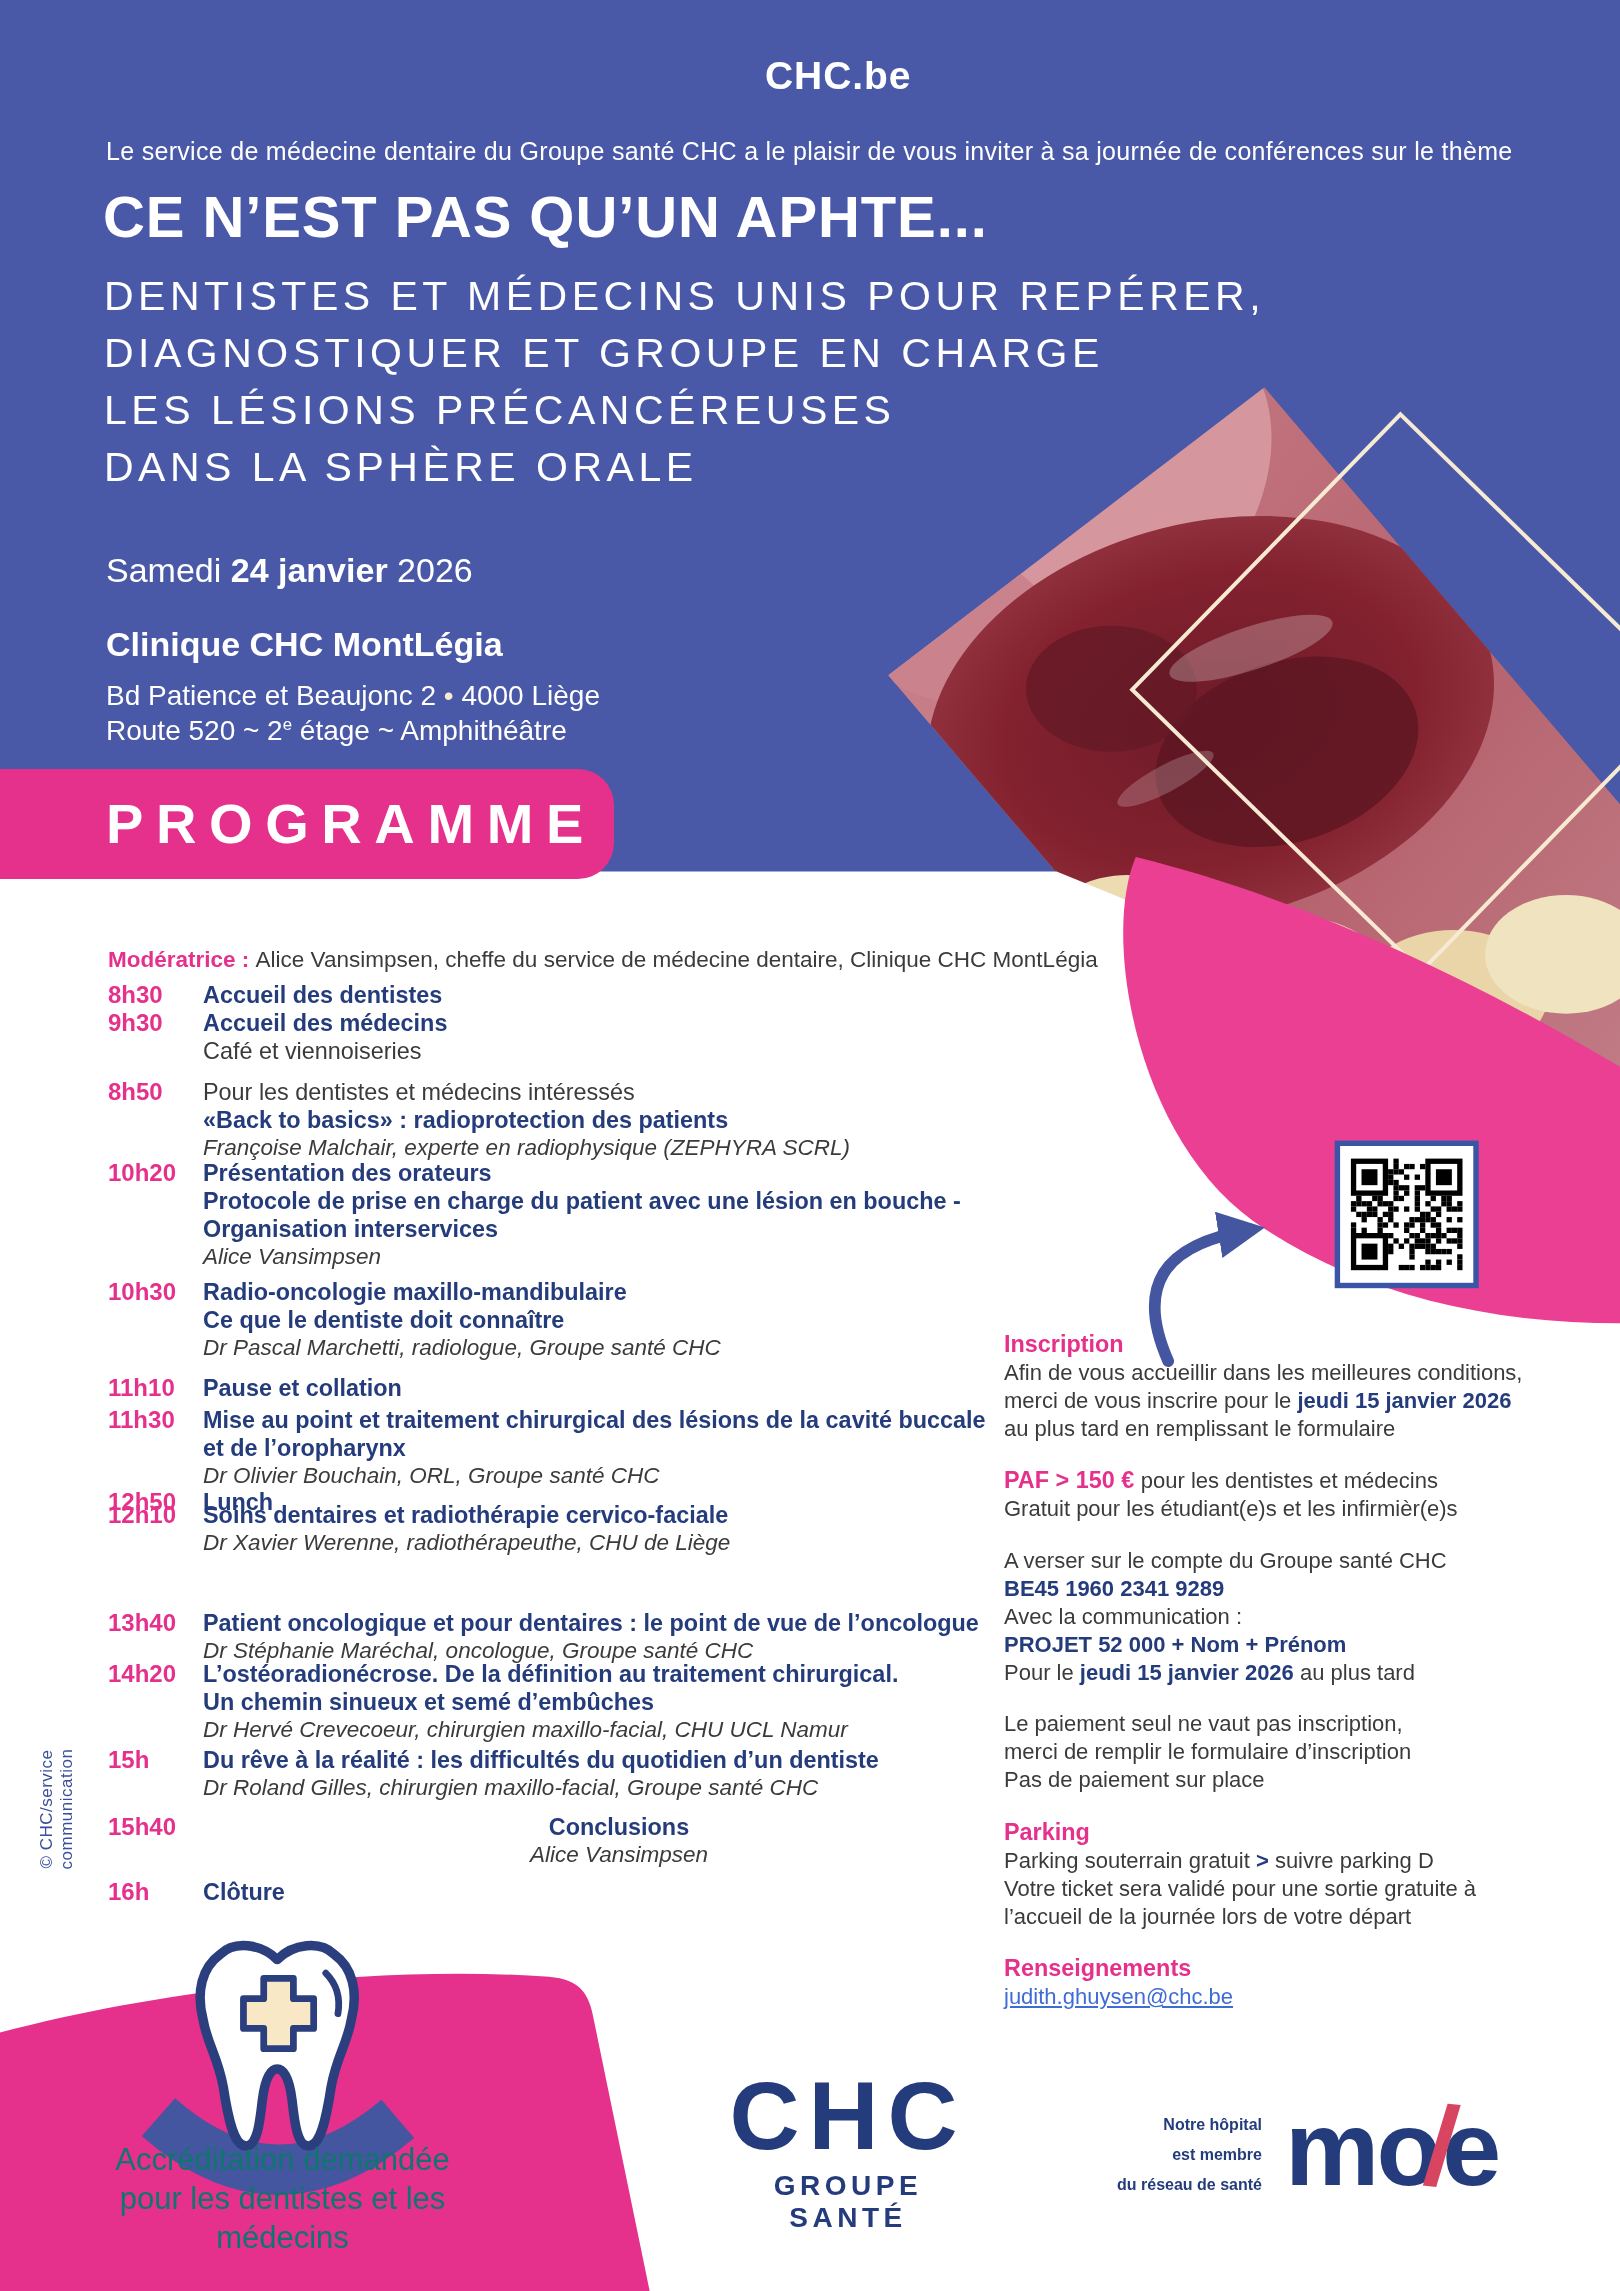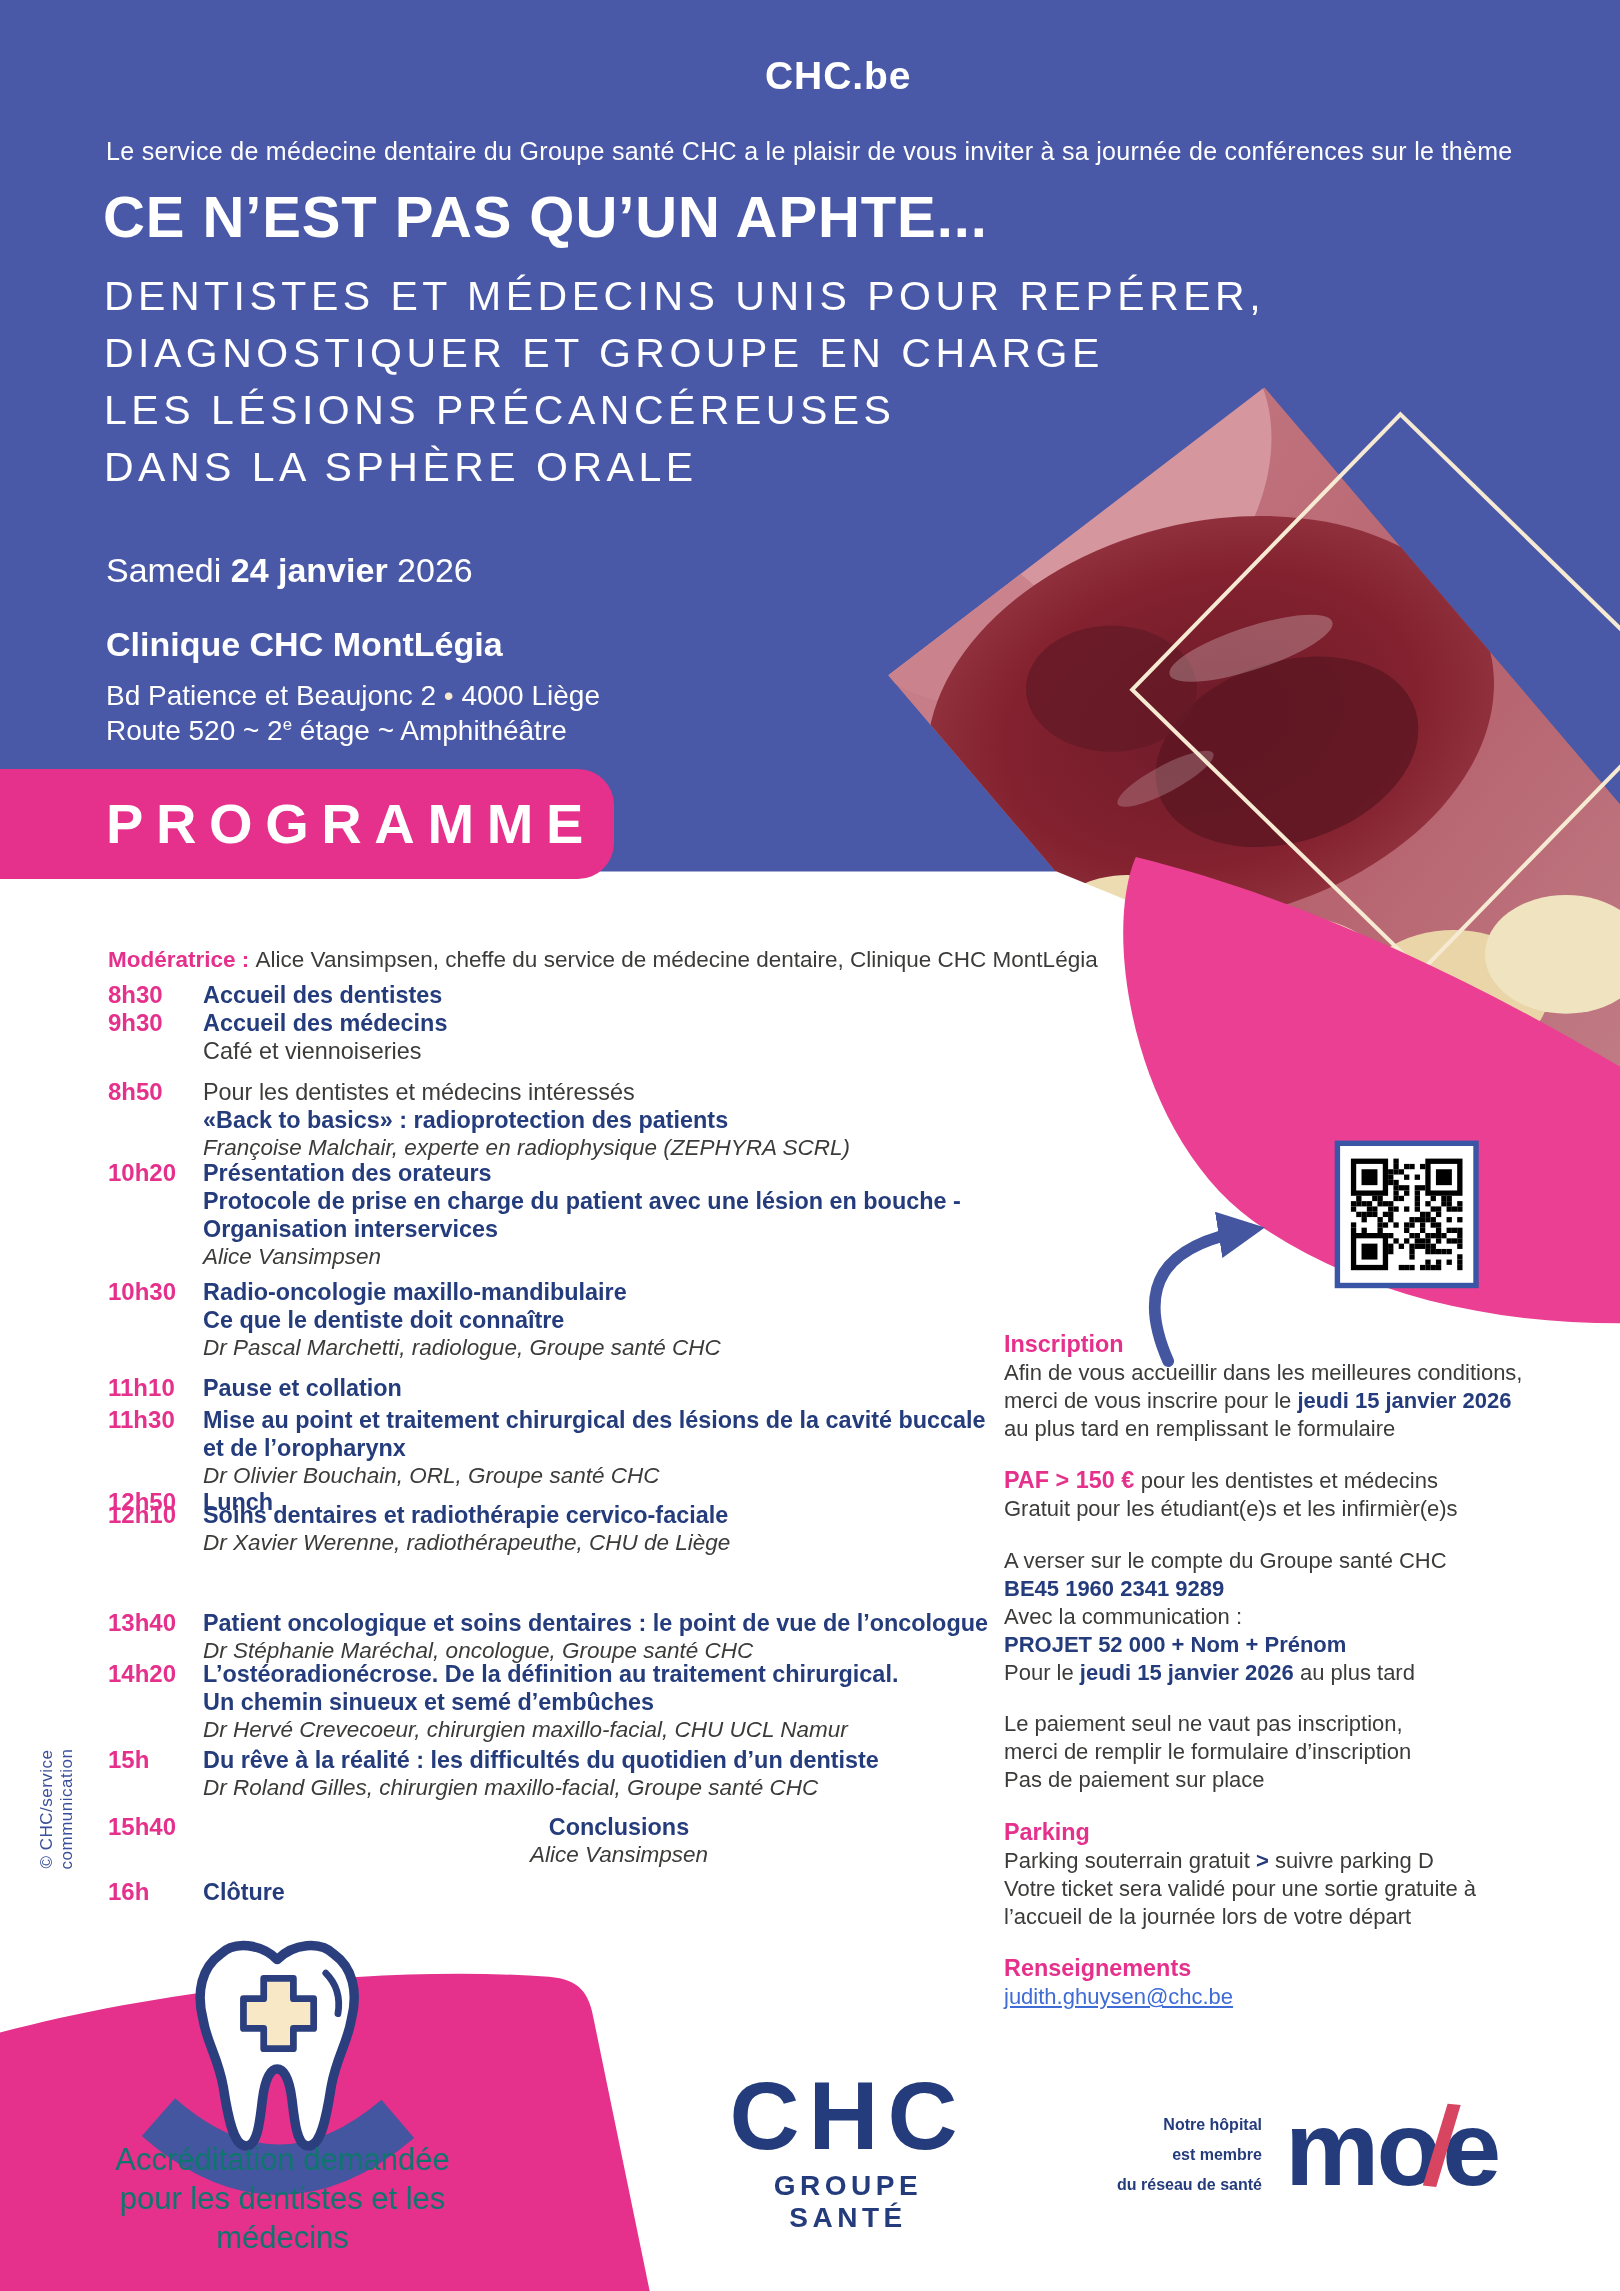--- a/index.html
+++ b/index.html
@@ -354,21 +354,21 @@
       </div>
       <div class="prow txt" style="top: 1488px;">
         <span class="ptime">12h50</span>
         <div class="plines">
           <div class="l-title">Lunch</div>
         </div>
       </div>
       <div class="prow txt" style="top: 1609px;">
         <span class="ptime">13h40</span>
         <div class="plines">
-          <div class="l-title">Patient oncologique et soins dentaires : le point de vue de l’oncologue</div>
+          <div class="l-title">Patient oncologique et pour dentaires : le point de vue de l’oncologue</div>
           <div class="l-speaker">Dr Stéphanie Maréchal, oncologue, Groupe santé CHC</div>
         </div>
       </div>
       <div class="prow txt" style="top: 1660px;">
         <span class="ptime">14h20</span>
         <div class="plines">
           <div class="l-title">L’ostéoradionécrose. De la définition au traitement chirurgical.</div>
           <div class="l-title">Un chemin sinueux et semé d’embûches</div>
           <div class="l-speaker">Dr Hervé Crevecoeur, chirurgien maxillo-facial, CHU UCL Namur</div>
         </div>

